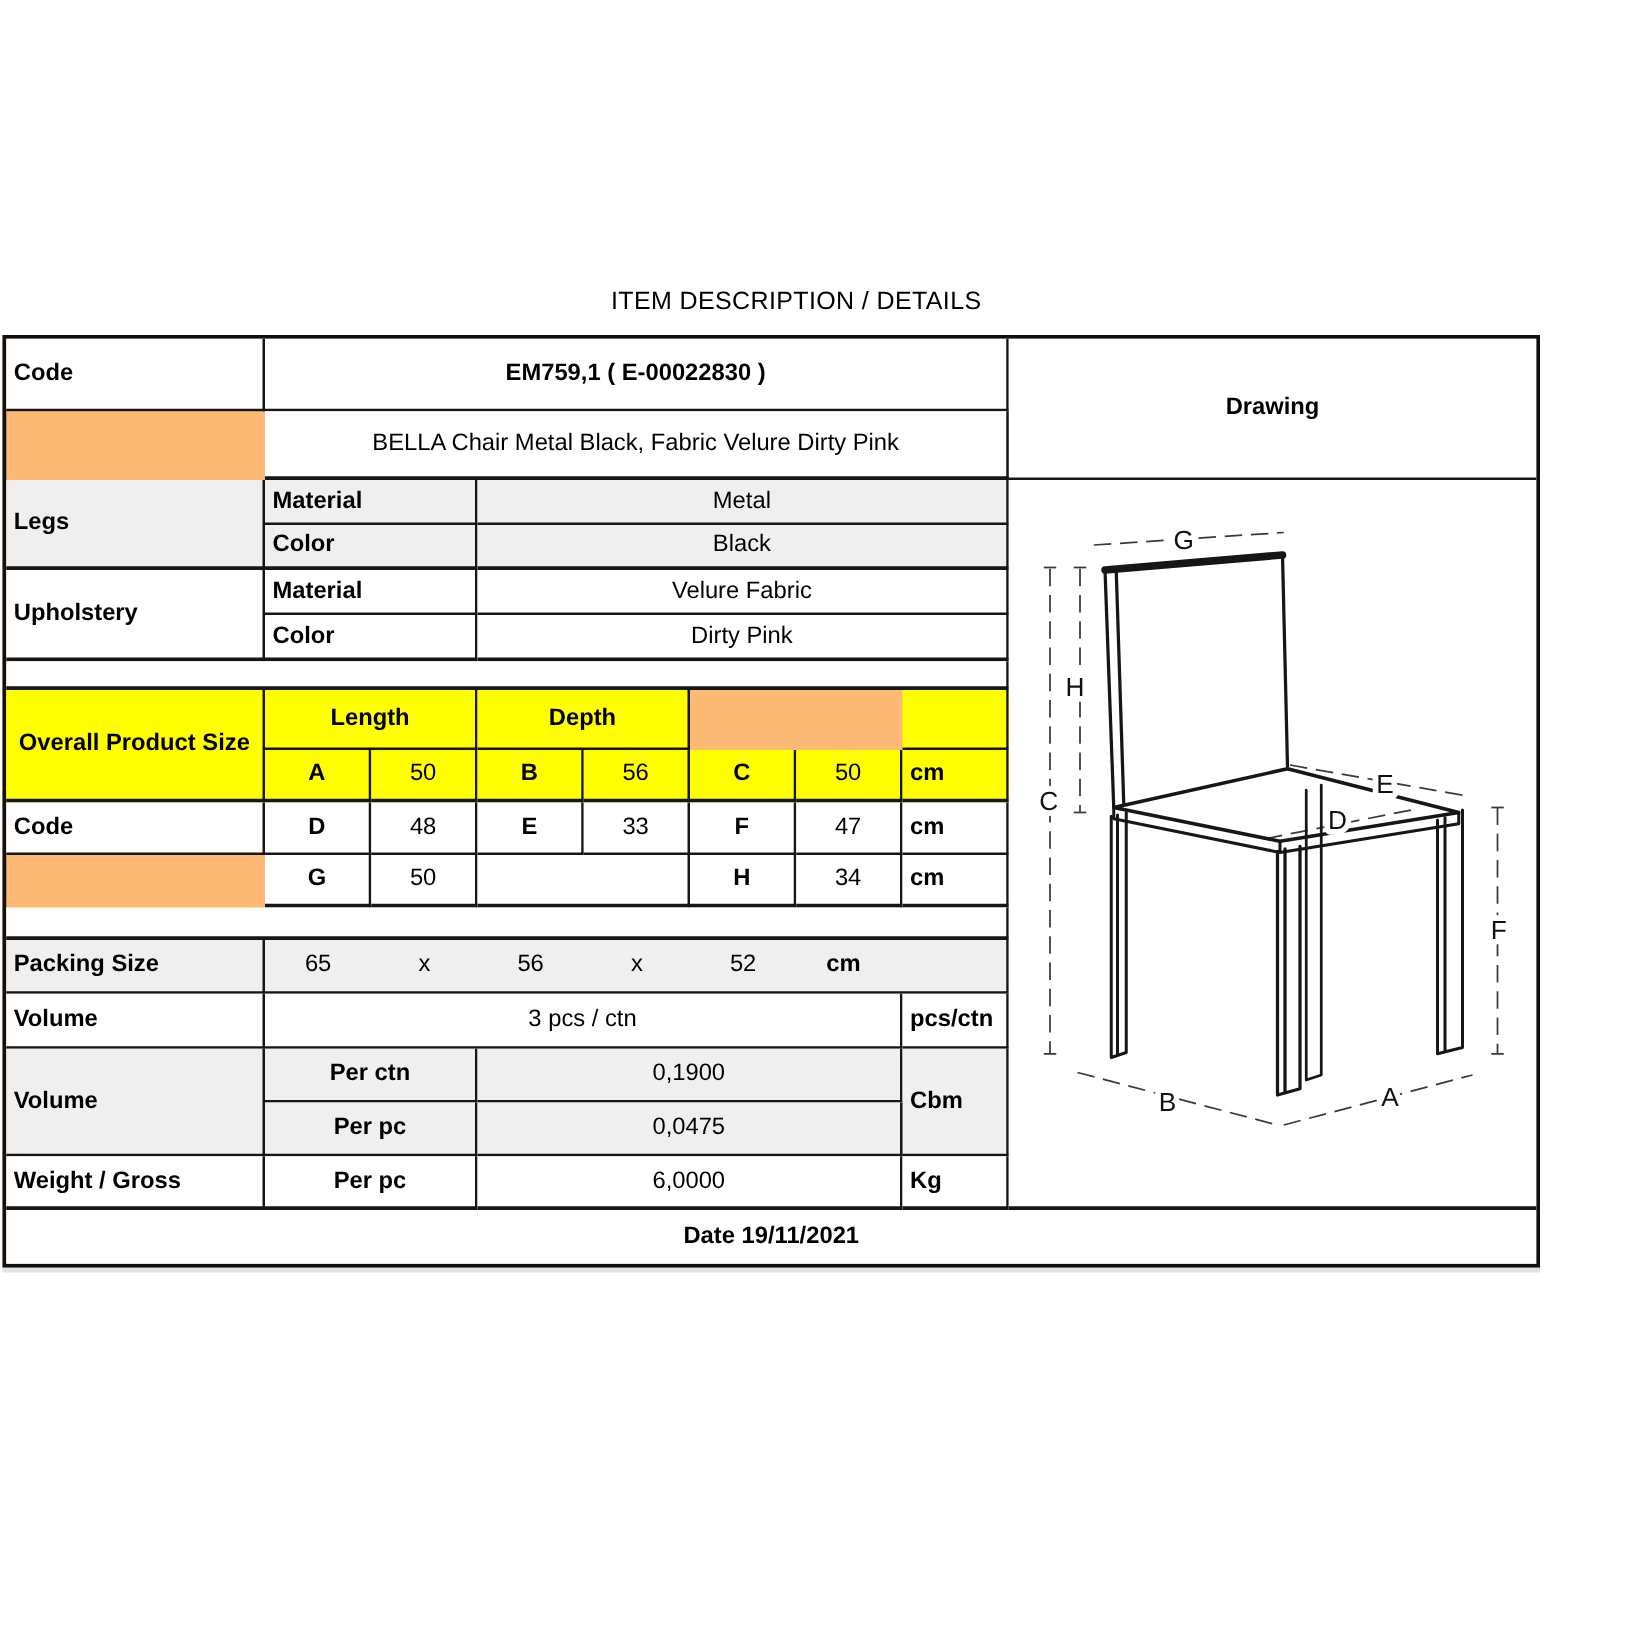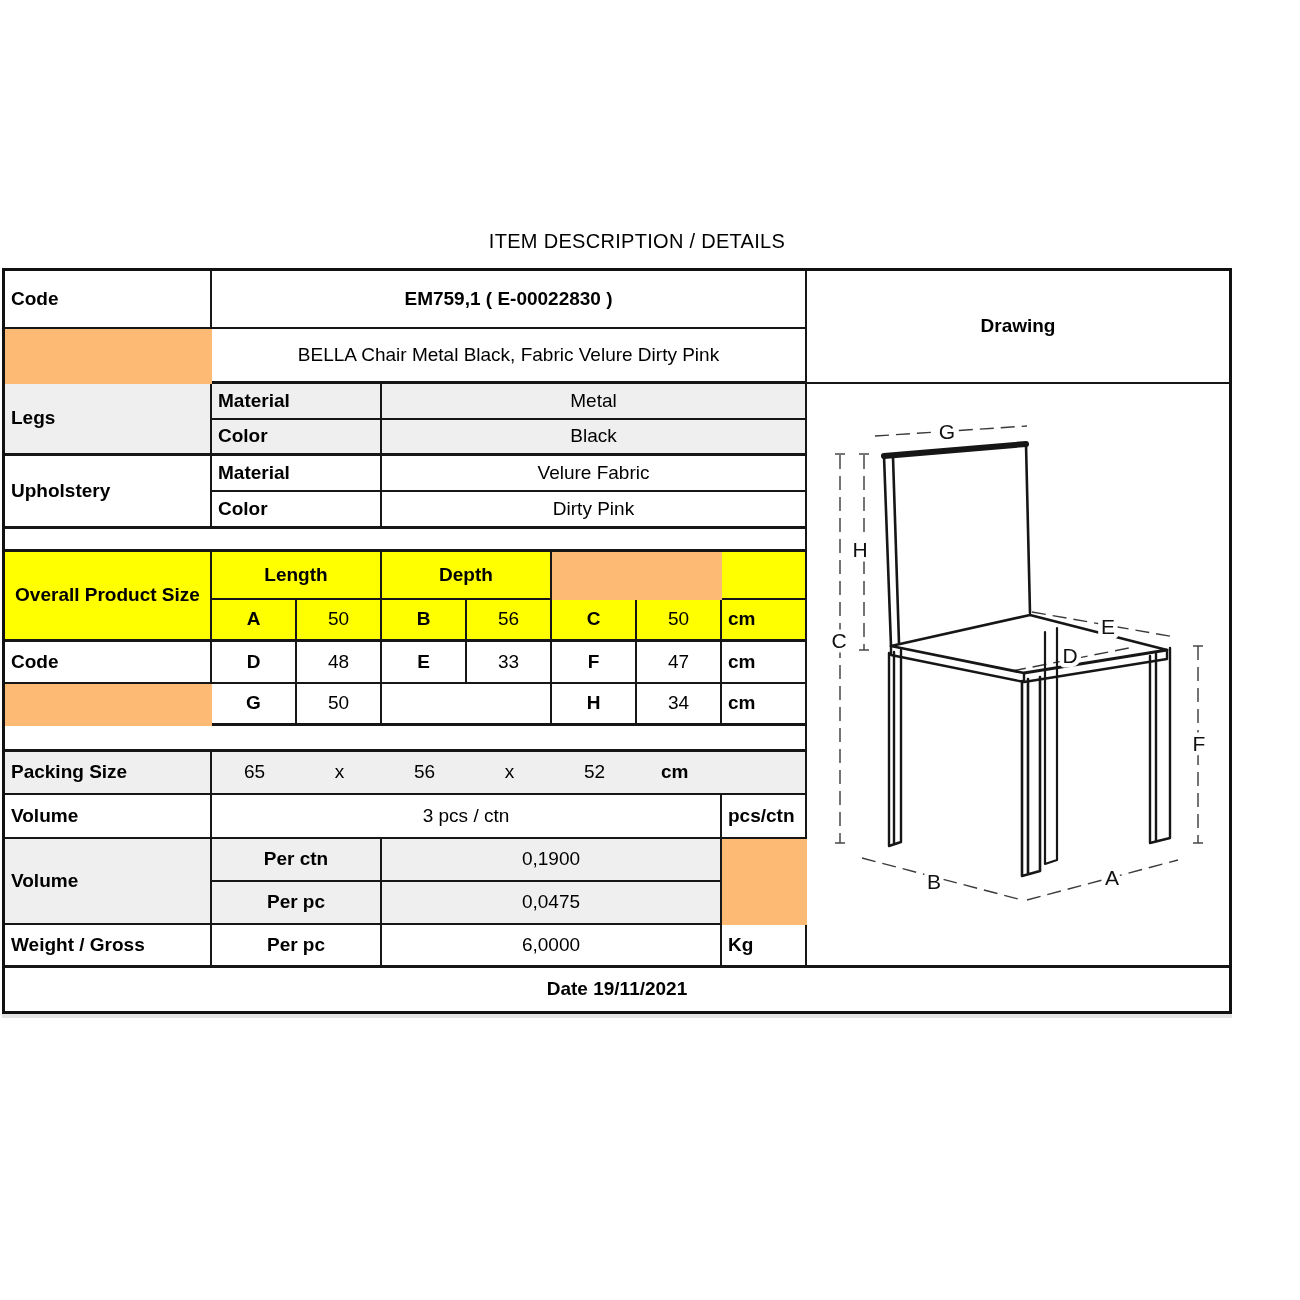--- a/index.html
+++ b/index.html
@@ -113,20 +113,21 @@
         <span class="unit">cm</span>
     </div>
 
     <div class="c left b" style="grid-area:14/1/15/2">Volume</div>
     <div class="c ctr" style="grid-area:14/2/15/8">3 pcs / ctn</div>
     <div class="c left b" style="grid-area:14/8/15/9">pcs/ctn</div>
 
     <div class="c left b gray" style="grid-area:15/1/17/2">Volume</div>
     <div class="c ctr b gray" style="grid-area:15/2/16/4">Per ctn</div>
     <div class="c ctr gray" style="grid-area:15/4/16/8">0,1900</div>
+    <div class="c left b gray" style="grid-area:15/8/17/9">Cbm</div>
     <div class="c ctr b gray" style="grid-area:16/2/17/4">Per pc</div>
     <div class="c ctr gray" style="grid-area:16/4/17/8">0,0475</div>
 
     <div class="c left b bb3" style="grid-area:17/1/18/2">Weight / Gross</div>
     <div class="c ctr b bb3" style="grid-area:17/2/18/4">Per pc</div>
     <div class="c ctr bb3" style="grid-area:17/4/18/8">6,0000</div>
     <div class="c left b bb3" style="grid-area:17/8/18/9">Kg</div>
 
     <div class="c norb bb3 drawing-cell" style="grid-area:3/9/18/10">
       <svg width="420" height="582" viewBox="0 0 420 582">

